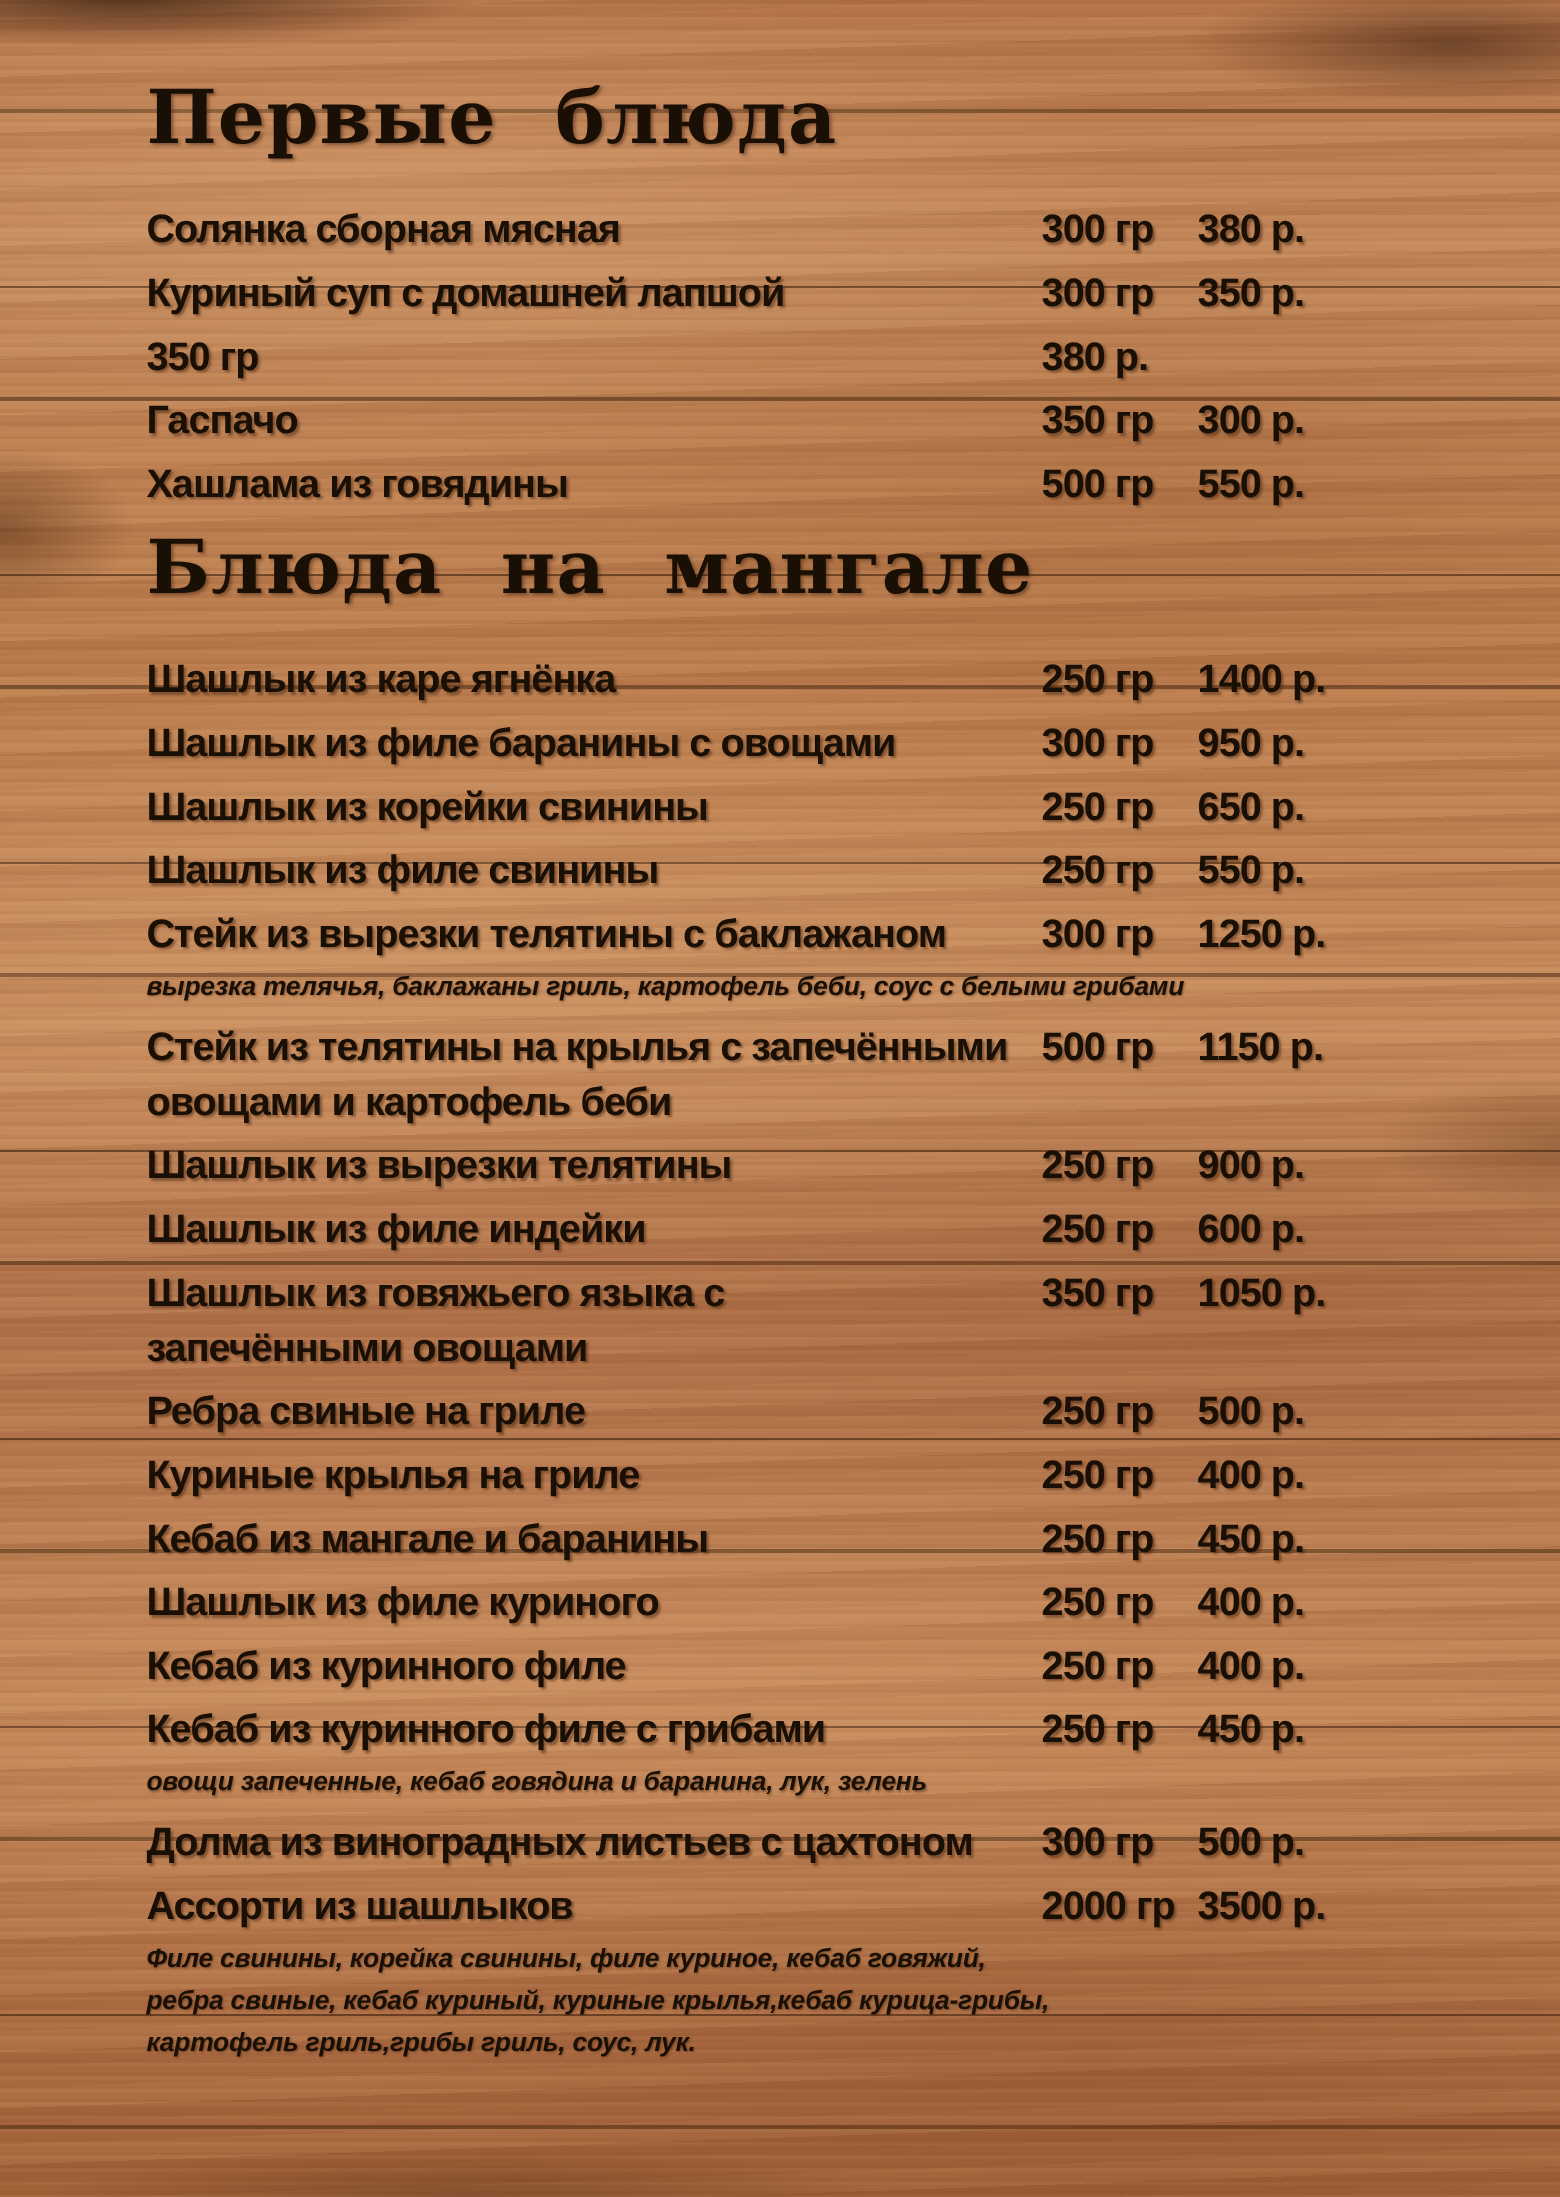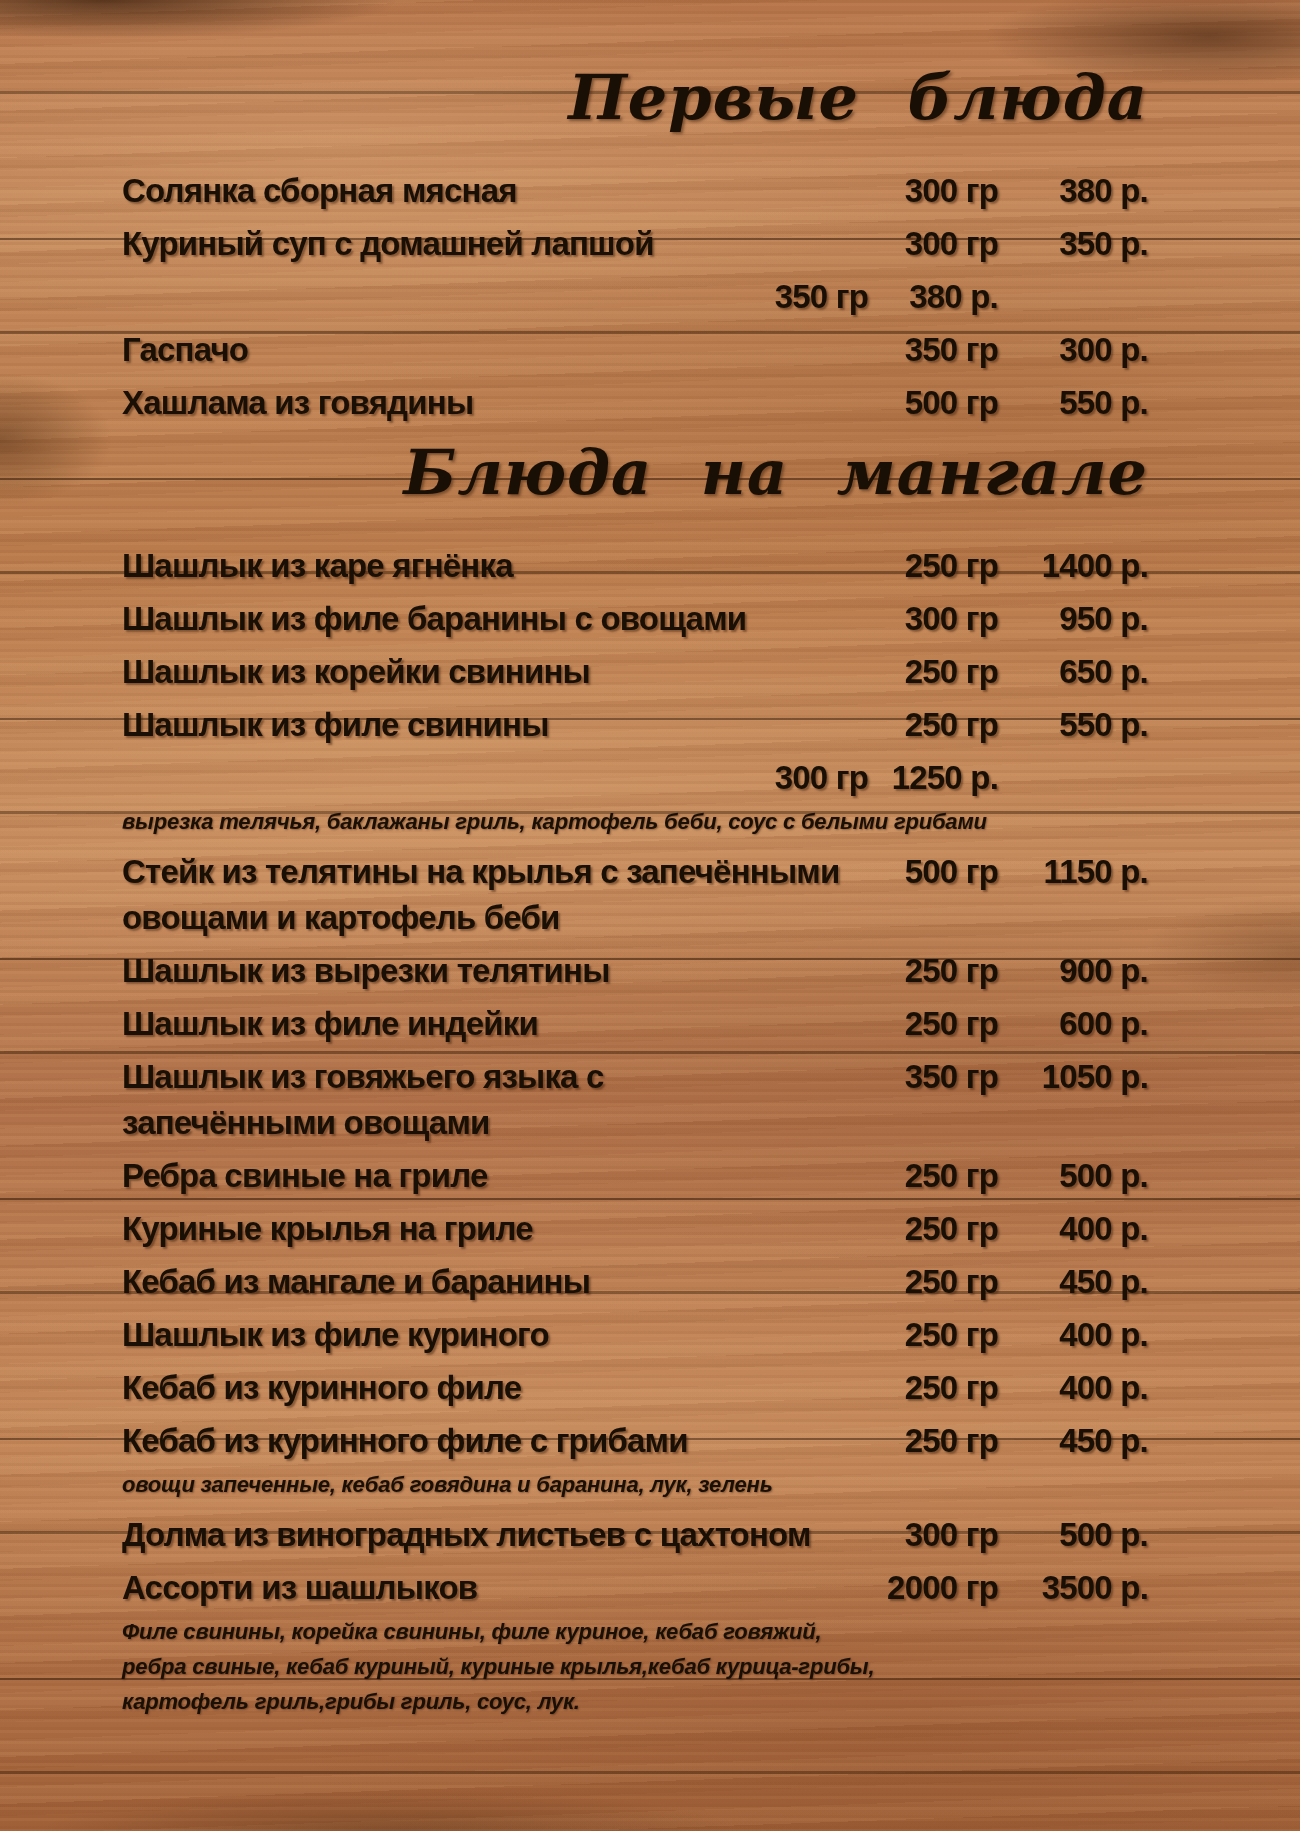--- a/index.html
+++ b/index.html
@@ -46,27 +46,26 @@
         rgba(0,0,0,0) 29px, rgba(0,0,0,0) 47px),
       
       linear-gradient(180deg,
         #b5744a 0%, #c2875a 12%, #b97b4c 30%, #c58a5c 48%,
         #b0714a 60%, #c08355 78%, #aa6a42 93%, #9f6038 100%);
   }
 
   .section-title {
     margin: 0 0 30px 0;
     font-family: "DejaVu Serif", serif;
-    font-style: italic;
     font-weight: 600;
     font-size: 62px;
     line-height: 80px;
     letter-spacing: 1px;
     word-spacing: 26px;
-    text-align: right;
+    text-align: left;
     text-shadow: 2px 2px 3px rgba(70,36,14,.55);
   }
   .section-grill .section-title { margin-top: 0; }
 
   .items { width: 100%; }
 
   .row {
     display: grid;
     grid-template-columns: 1fr 130px 150px;
     align-items: start;
@@ -75,21 +74,21 @@
   .row .name,
   .row .weight,
   .row .price {
     font-weight: bold;
     font-size: 33px;
     line-height: 46px;
     letter-spacing: -0.8px;
     text-shadow: 2px 2px 2px rgba(70,36,14,.5);
   }
   .row .name  { white-space: pre-line; }
-  .row .weight, .row .price { text-align: right; white-space: nowrap; }
+  .row .weight, .row .price { white-space: nowrap; }
 
   .desc {
     margin: -4px 0 10px 0;
     font-size: 22px;
     font-style: italic;
     font-weight: bold;
     line-height: 35px;
     letter-spacing: -0.2px;
     white-space: pre-line;
     text-shadow: 1px 1px 2px rgba(70,36,14,.5);
@@ -147,20 +146,21 @@
           <span class="name">Шашлык из корейки свинины</span>
           <span class="weight">250 гр</span>
           <span class="price">650 р.</span>
         </div>
         <div class="row">
           <span class="name">Шашлык из филе свинины</span>
           <span class="weight">250 гр</span>
           <span class="price">550 р.</span>
         </div>
         <div class="row">
+          <span class="name">Стейк из вырезки телятины с баклажаном</span>
           <span class="weight">300 гр</span>
           <span class="price">1250 р.</span>
         </div>
         <div class="desc">вырезка телячья, баклажаны гриль, картофель беби, соус с белыми грибами</div>
         <div class="row">
           <span class="name">Стейк из телятины на крылья с запечёнными
 овощами и картофель беби</span>
           <span class="weight">500 гр</span>
           <span class="price">1150 р.</span>
         </div>

